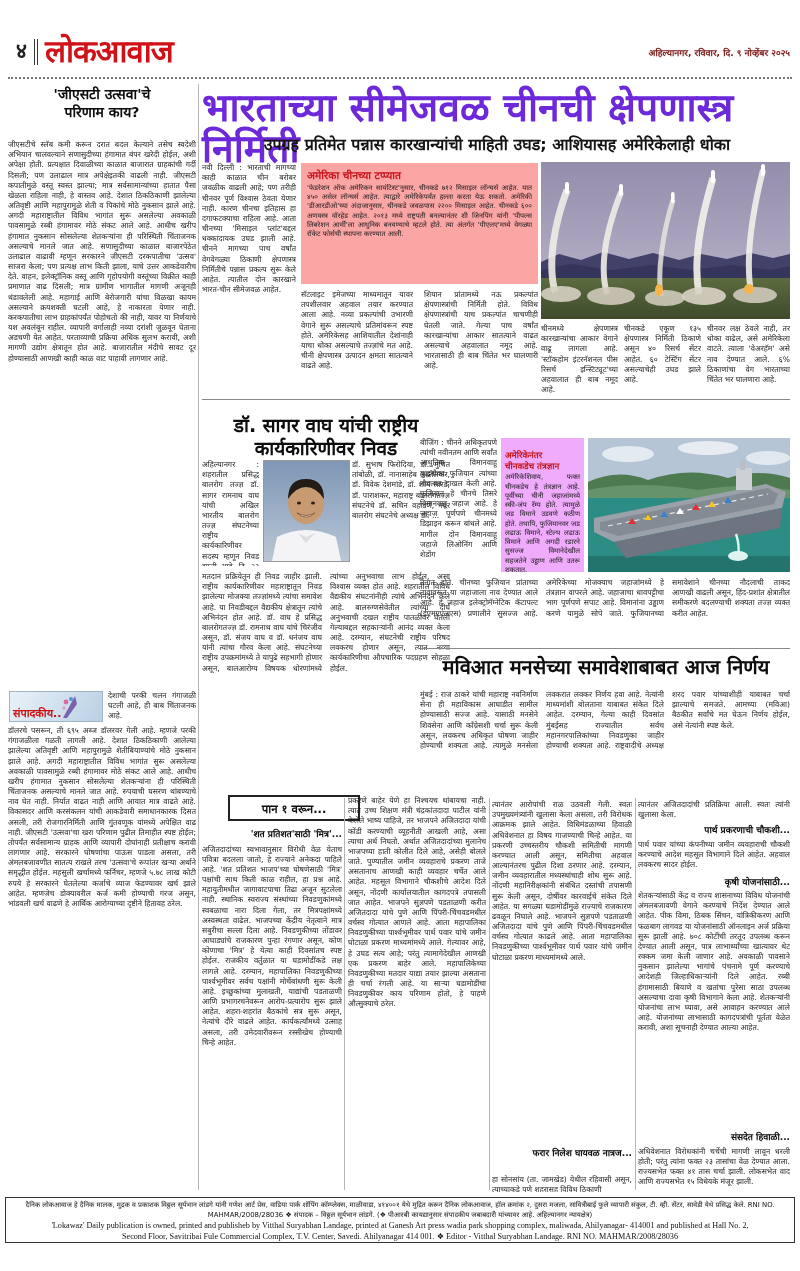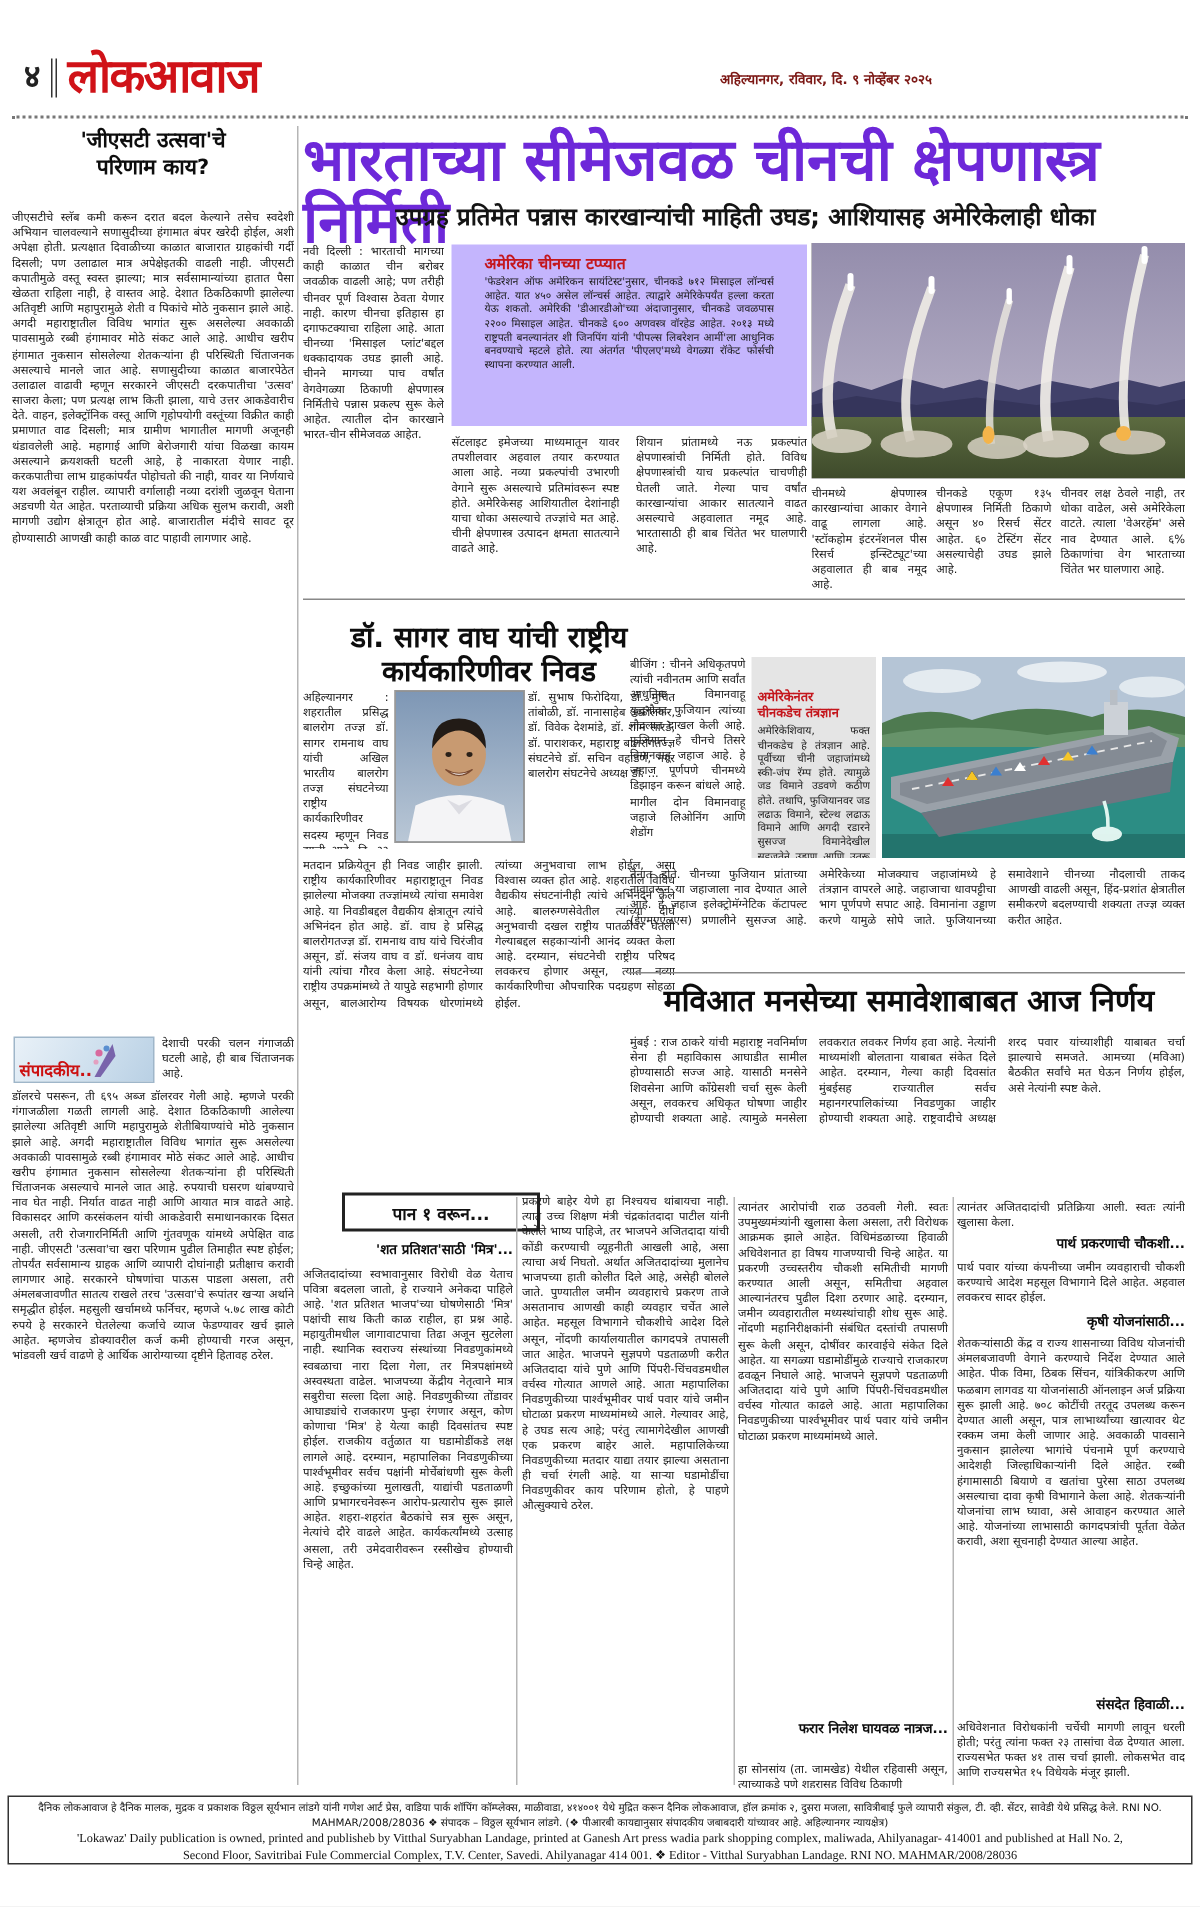--- a/index.html
+++ b/index.html
@@ -7,28 +7,28 @@
         font-family:"DejaVu Sans",sans-serif;color:#111;overflow:hidden}
   .abs{position:absolute}
   .jt{font-size:7.6px;line-height:1.34;text-align:justify;color:#1a1a1a;overflow:hidden;word-break:break-word}
   .jt-sm{font-size:7px;line-height:1.32;text-align:justify;color:#1a1a1a;overflow:hidden;word-break:break-word}
   .vrule{width:0;border-left:1px solid #b5b5b5}
   .hrule{height:0;border-top:1px solid #555}
   .dotted{height:0;border-top:2px dotted #777}
   .masthead{font-size:31px;font-weight:800;color:#d01218;letter-spacing:-1px;line-height:1}
   .pagenum{font-size:21px;font-weight:700;color:#222;line-height:1}
   .numbar{width:2px;height:26px;border-left:1.5px solid #333;border-right:1.5px solid #333;margin:0 7px}
-  .dateline{font-size:9px;font-weight:700;color:#7c1815;text-align:left}
+  .dateline{font-size:9px;font-weight:700;color:#7c1815;text-align:right}
   .h-main{font-size:39px;font-weight:800;line-height:1.05;text-align:left;color:#6d28d9}
   .h-sub{font-size:16px;font-weight:700;text-align:center;color:#141414}
   .h-gst{font-size:14px;font-weight:800;text-align:center;line-height:1.3;color:#0d0d0d}
   .h-sec{font-size:19px;font-weight:800;text-align:center;line-height:1.2;color:#0d0d0d}
-  .box-peach{background:#c4b5fd;padding:5px 22px;box-sizing:border-box;overflow:hidden}
+  .box-peach{background:#fca5a5;padding:5px 6px;box-sizing:border-box;overflow:hidden}
   .box-peach .bt{color:#c4161c;font-weight:800;font-size:10.5px;margin-bottom:2px}
-  .box-yellow{background:#e5e5e5;padding:22px 4px;box-sizing:border-box;overflow:hidden}
+  .box-yellow{background:#f0abfc;padding:12px 4px;box-sizing:border-box;overflow:hidden}
   .box-yellow .bt{color:#c4161c;font-weight:800;font-size:8.6px;line-height:1.25}
   .pan-box{border:2px solid #222;font-weight:800;font-size:11.5px;display:flex;align-items:center;justify-content:center;box-sizing:border-box;background:#fff}
   .sub-bold{font-weight:700;font-size:9px;text-align:right;line-height:1.5;color:#0d0d0d;overflow:hidden;white-space:nowrap}
   .photo{overflow:hidden;background:#888}
   .footer-box{border:1px solid #333;box-sizing:border-box;text-align:center;padding:2px 6px;overflow:hidden}
   .f-mr{font-size:6.9px;line-height:1.45;color:#111}
   .f-en{font-family:"Liberation Serif",serif;font-size:8.2px;line-height:1.35;color:#111}
   .ed-art{background:linear-gradient(120deg,#e9f1f8 0%,#cfe0ee 55%,#b9d0e4 100%);border:1px solid #9fb6c9;
           display:flex;align-items:flex-end;box-sizing:border-box;padding:1px 3px;overflow:hidden}
   .ed-art .lbl{color:#cc1111;font-weight:800;font-size:11px;white-space:nowrap}

